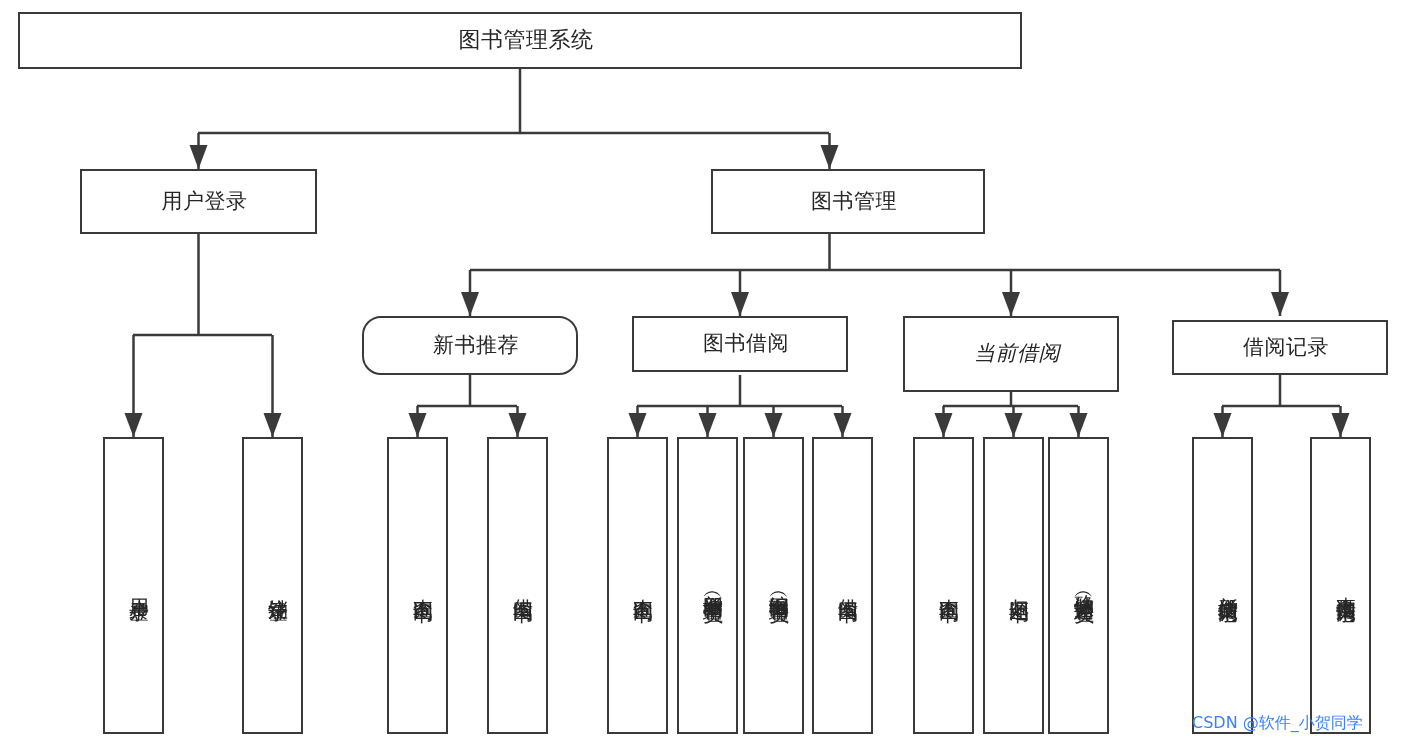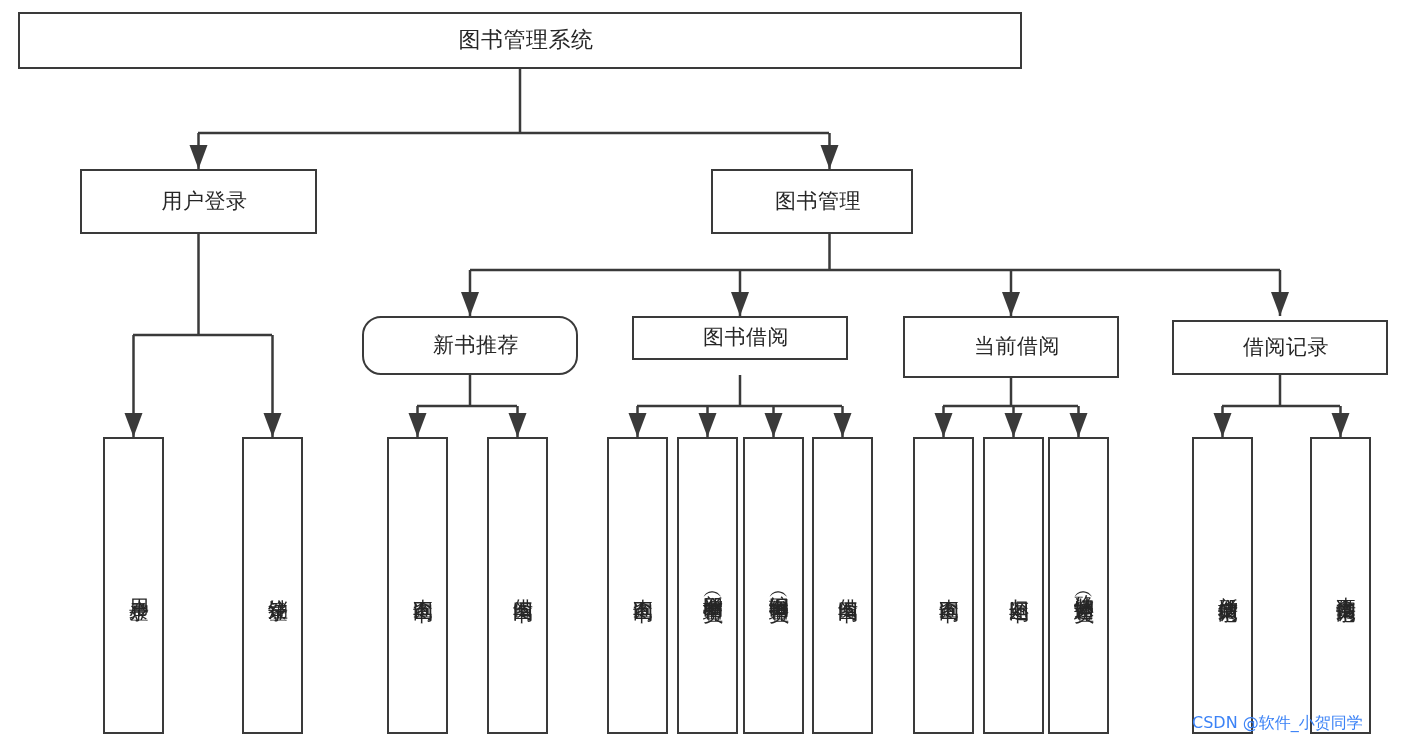--- a/index.html
+++ b/index.html
@@ -140,30 +140,30 @@
       </g>
   </svg>
 
   <div id="node-layer">
       <div class="node-box root" style="left: 18px; top: 12px; width: 1004px; height: 57px;">
         <span class="node-label">图书管理系统</span>
       </div>
       <div class="node-box" style="left: 80px; top: 169px; width: 237px; height: 65px;">
         <span class="node-label">用户登录</span>
       </div>
-      <div class="node-box" style="left: 711px; top: 169px; width: 202px; height: 65px;">
+      <div class="node-box" style="left: 711px; top: 169px; width: 274px; height: 65px;">
         <span class="node-label">图书管理</span>
       </div>
       <div class="node-box" style="left: 362px; top: 316px; width: 216px; height: 59px; border-radius: 19px;">
         <span class="node-label">新书推荐</span>
       </div>
-      <div class="node-box" style="left: 632px; top: 316px; width: 216px; height: 44px;">
+      <div class="node-box" style="left: 632px; top: 316px; width: 216px; height: 56px;">
         <span class="node-label">图书借阅</span>
       </div>
-      <div class="node-box" style="left: 903px; top: 316px; width: 216px; height: 62px;">
+      <div class="node-box" style="left: 903px; top: 316px; width: 216px; height: 76px; font-style: italic;">
         <span class="node-label">当前借阅</span>
       </div>
       <div class="node-box" style="left: 1172px; top: 320px; width: 216px; height: 55px;">
         <span class="node-label">借阅记录</span>
       </div>
       <div class="node-box vertical" style="left: 103px; top: 437px; width: 61px; height: 297px;">
         <span class="node-label">用户登录</span>
       </div>
       <div class="node-box vertical" style="left: 242px; top: 437px; width: 61px; height: 297px;">
         <span class="node-label">注销登录</span>

